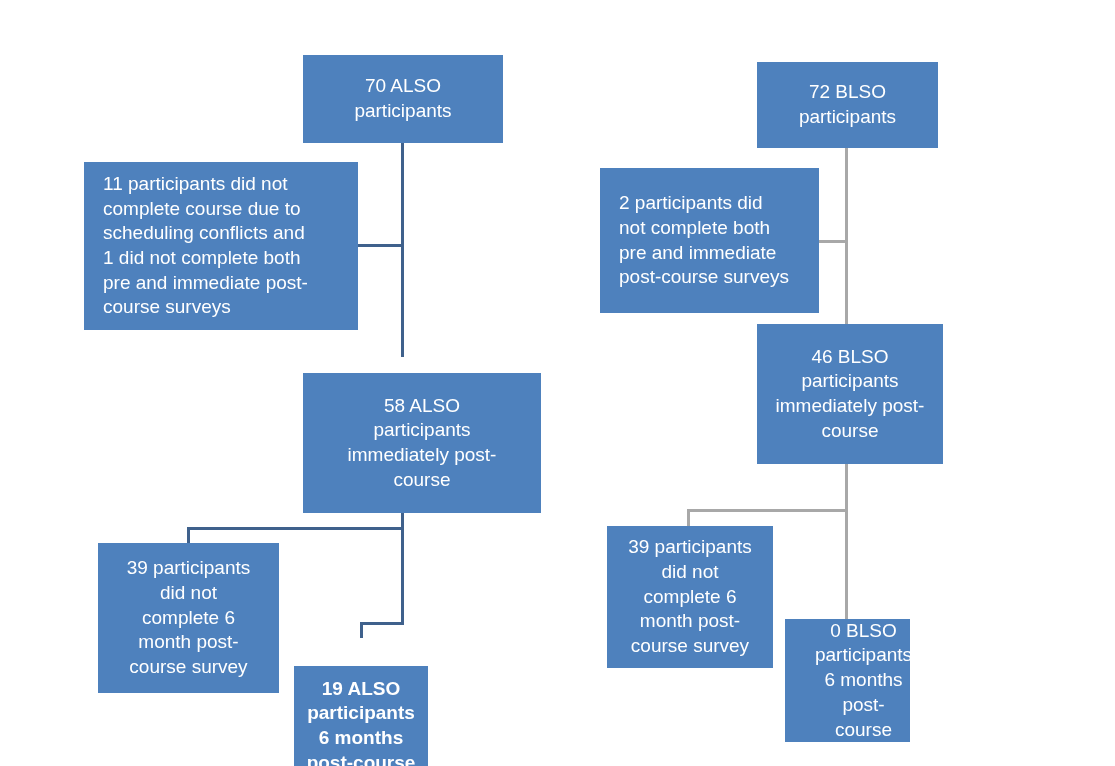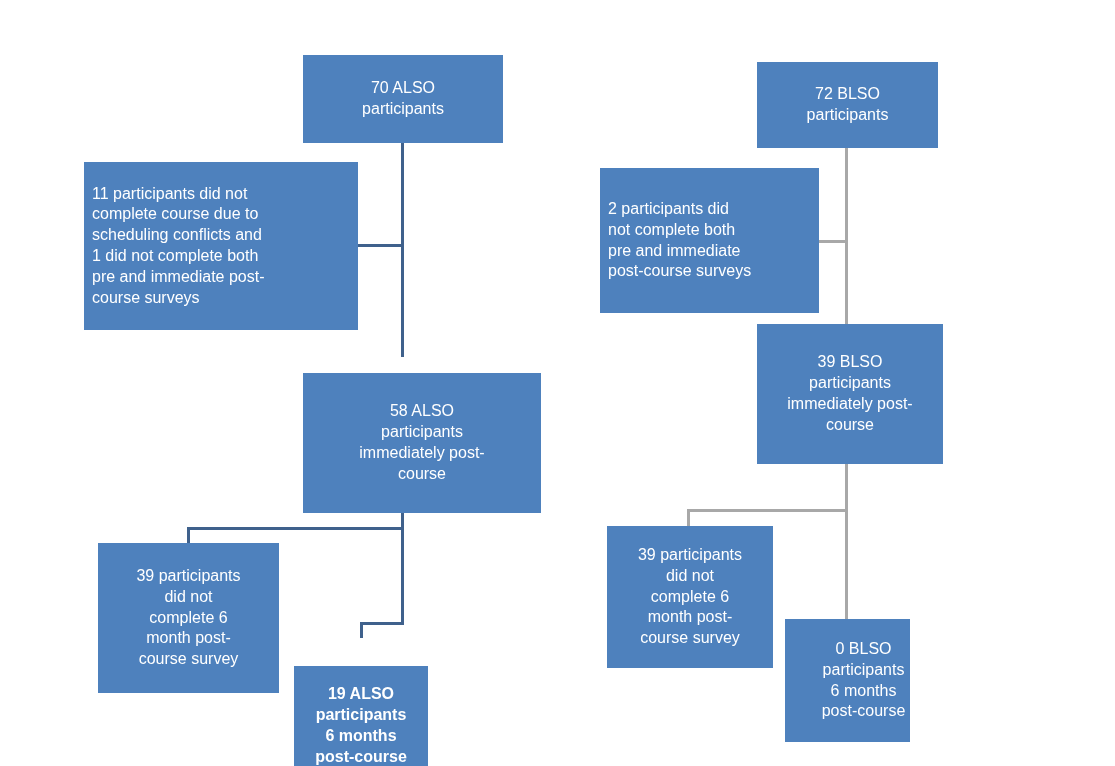--- a/index.html
+++ b/index.html
@@ -14,33 +14,33 @@
     position:relative;
     width:1115px;height:766px;
     background:var(--bg);
     overflow:hidden;
     font-family:"Liberation Sans", sans-serif;
   }
   .node{
     position:absolute;
     background:var(--box-fill);
     color:var(--box-text);
-    font-size:16px;
+    font-size:19px;
     line-height:1.3;
     display:flex;
     align-items:center;
     justify-content:center;
     text-align:center;
     white-space:pre-line;
     box-sizing:border-box;
   }
   .node.left-text{
     text-align:left;
     justify-content:flex-start;
-    padding-left:8px;
+    padding-left:19px;
     padding-right:4px;
   }
   .conn{position:absolute;}
   .conn.also{background:var(--conn-also);}
   .conn.blso{background:var(--conn-blso);}
 </style>
 </head>
 <body>
 
 <div id="canvas">
@@ -86,21 +86,21 @@
   <div class="conn blso" style="left:687px;top:509px;width:3px;height:17px;"></div>
 
   <div class="node" style="left:757px;top:62px;width:181px;height:86px;">72 BLSO
 participants</div>
 
   <div class="node left-text" style="left:600px;top:168px;width:219px;height:145px;">2 participants did
 not complete both
 pre and immediate
 post-course surveys</div>
 
-  <div class="node" style="left:757px;top:324px;width:186px;height:140px;">39 BLSO
+  <div class="node" style="left:757px;top:324px;width:186px;height:140px;">46 BLSO
 participants
 immediately post-
 course</div>
 
   <div class="node" style="left:607px;top:526px;width:166px;height:142px;">39 participants
 did not
 complete 6
 month post-
 course survey</div>
 

